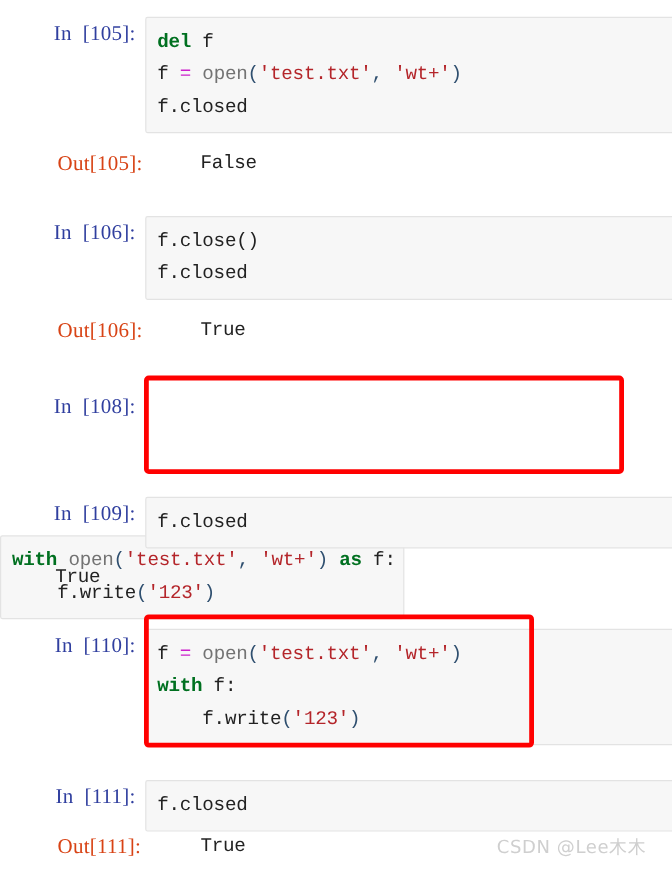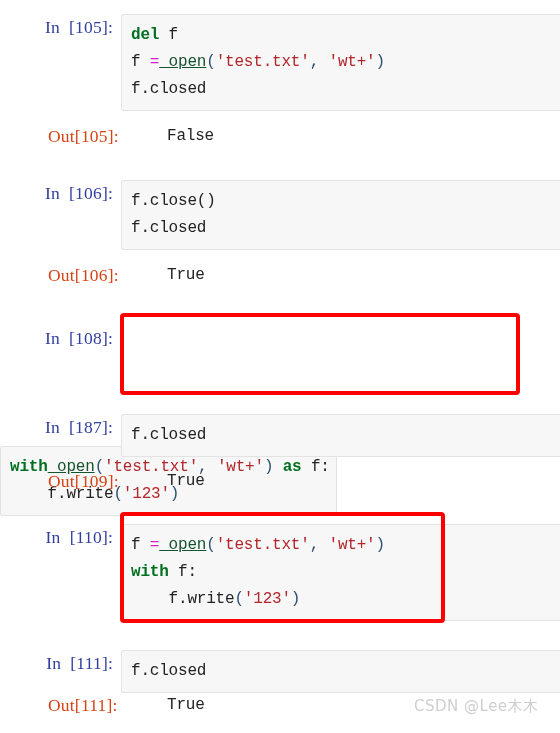--- a/index.html
+++ b/index.html
@@ -61,21 +61,21 @@
     font-family: "Liberation Mono", "DejaVu Sans Mono", monospace;
     font-size: 16px;
     line-height: 27px;
     white-space: pre;
     color: #222222;
     letter-spacing: -0.2px;
   }
 
   
   .kw   { color: #007020; font-weight: bold; }
-  .fn   { color: #14532d; text-decoration: underline; }
+  .fn   { color: #737373; }
   .str  { color: #b4252a; }
   .op   { color: #cc22cc; }
   .pun  { color: #2f4f6f; }
   .plain{ color: #222222; }
 
   
   .output-area {
     flex: 1 1 auto;
     padding-left: 9px;
     box-sizing: border-box;
@@ -149,28 +149,27 @@
   <div class="cell" style="top:325px;flex-direction:column;">
     <div class="prompt in">In  [108]:</div>
     <div class="input-area" style="margin-right:-10px;">
       <div class="codeline"><span class="kw">with</span><span class="fn"> open</span><span class="pun">(</span><span class="str">'test.txt'</span><span class="pun">, </span><span class="str">'wt+'</span><span class="pun">)</span><span class="kw"> as</span><span class="plain"> f:</span></div>
       <div class="codeline"><span class="plain">    f.write</span><span class="pun">(</span><span class="str">'123'</span><span class="pun">)</span></div>
     </div>
   </div>
   <div class="redbox" style="left:120px; top:313px; width:400px; height:82px;"></div>
 
   <div class="cell" style="top:414px;">
-    <div class="prompt in">In  [187]:</div>
+    <div class="prompt in">In  [109]:</div>
     <div class="input-area" style="margin-right:-10px;">
       <div class="codeline">f.closed</div>
     </div>
   </div>
 
   <div class="cell" style="top:468px;">
-    <div class="prompt out">Out[109]:</div>
     <div class="output-area">
       <div class="outtext">True</div>
     </div>
   </div>
 
   <div class="cell" style="top:524px;">
     <div class="prompt in">In  [110]:</div>
     <div class="input-area" style="margin-right:-10px;">
       <div class="codeline"><span class="plain">f </span><span class="op">=</span><span class="fn"> open</span><span class="pun">(</span><span class="str">'test.txt'</span><span class="pun">, </span><span class="str">'wt+'</span><span class="pun">)</span></div>
       <div class="codeline"><span class="kw">with</span><span class="plain"> f:</span></div>

